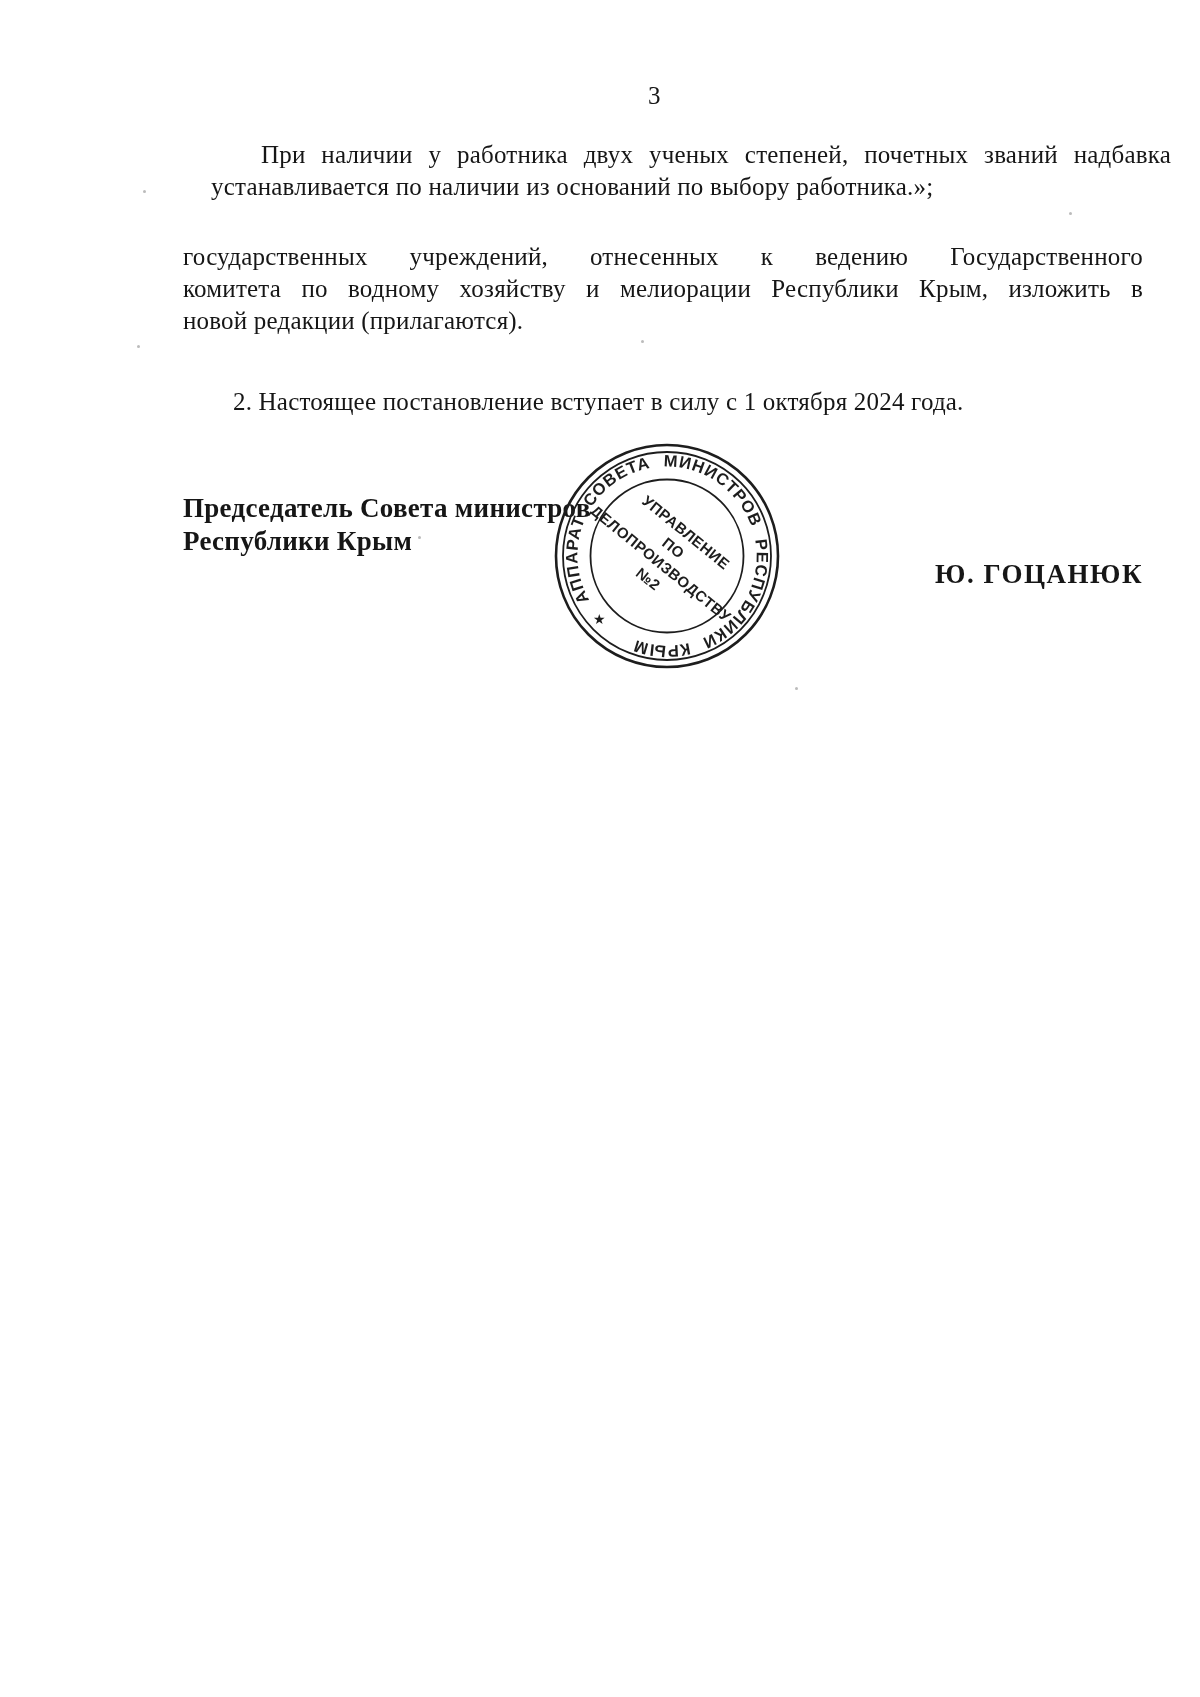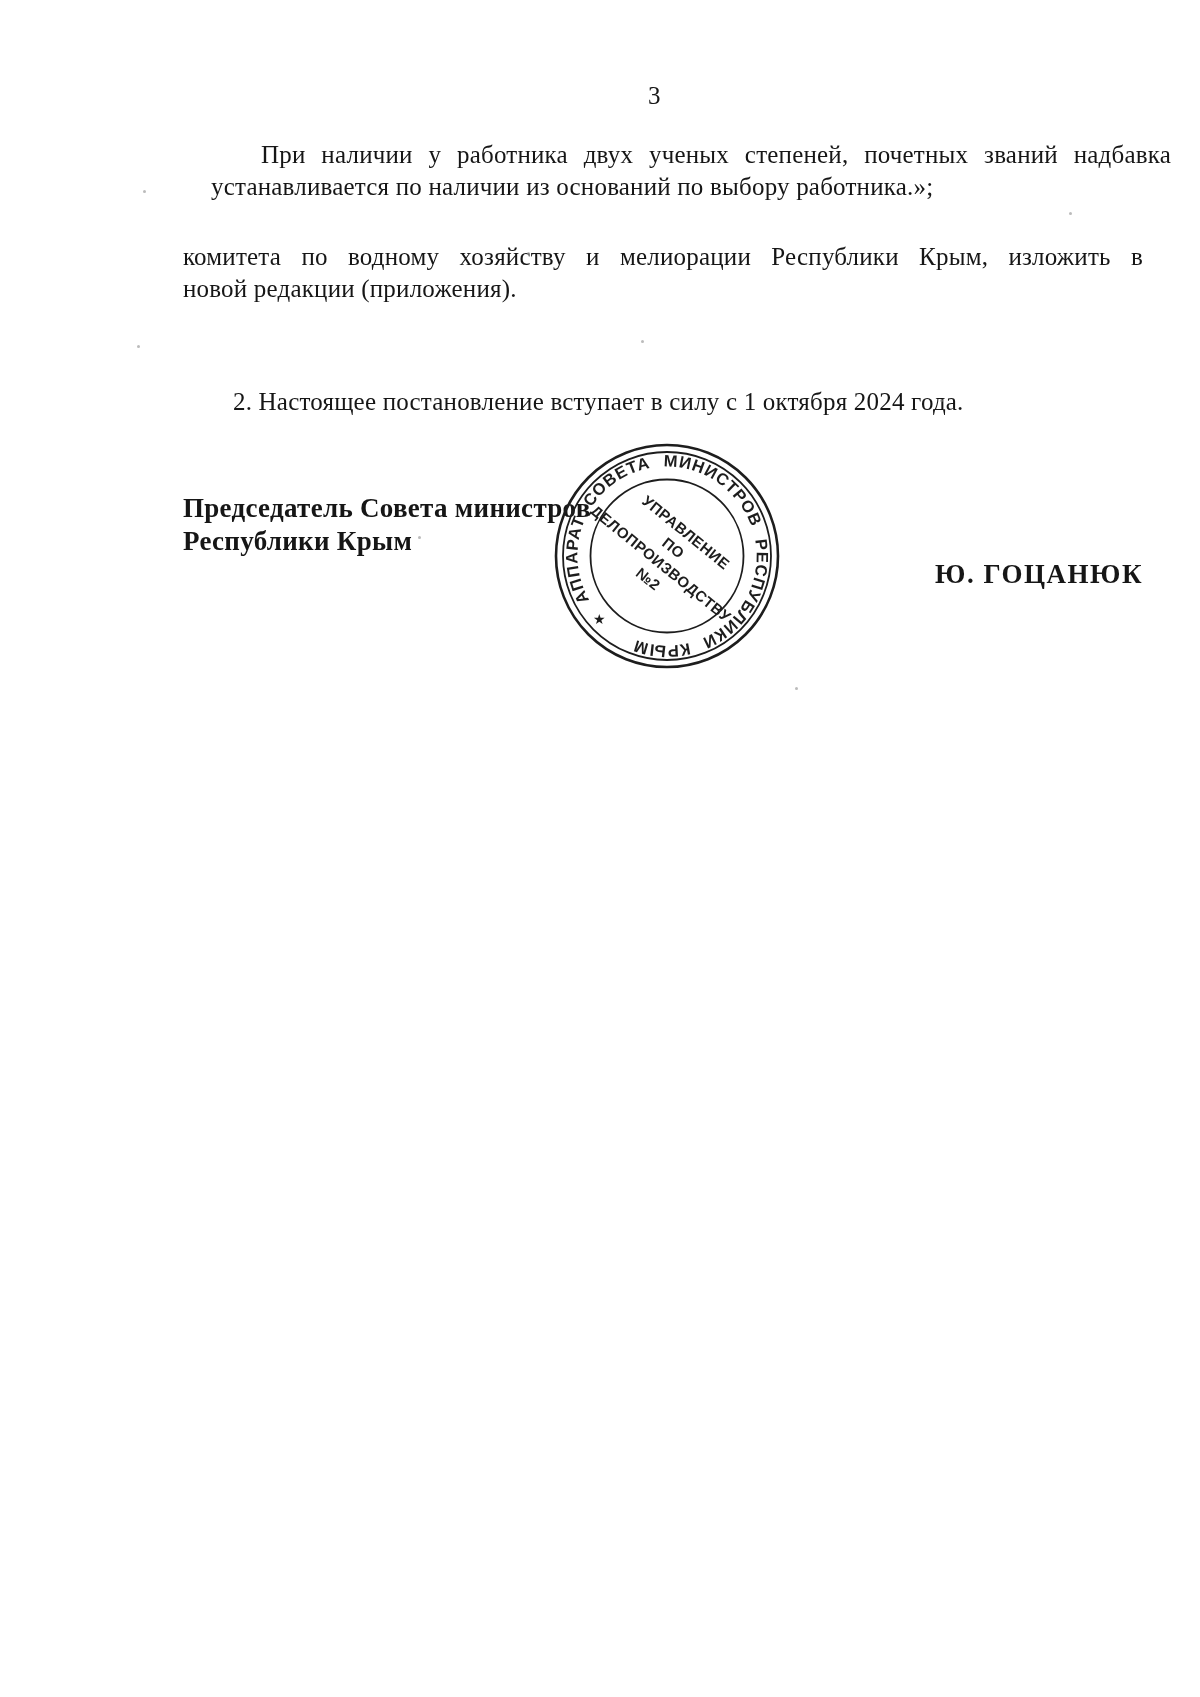--- a/index.html
+++ b/index.html
@@ -82,22 +82,23 @@
 <div class="page">
 
   <div class="page-number">3</div>
 
   <p class="para" id="para-1">
     <span class="line indent" style="display:block">При наличии у работника двух ученых степеней, почетных званий надбавка</span>
     <span class="line last" style="display:block">устанавливается по наличии из оснований по выбору работника.»;</span>
   </p>
 
   <p class="para" id="para-2">
+    <span class="line" style="display:block">государственных учреждений, отнесенных к ведению Государственного</span>
     <span class="line" style="display:block">комитета по водному хозяйству и мелиорации Республики Крым, изложить в</span>
-    <span class="line last" style="display:block">новой редакции (приложения).</span>
+    <span class="line last" style="display:block">новой редакции (прилагаются).</span>
   </p>
 
   <p class="para" id="para-3">
     <span class="line indent last" style="display:block">2. Настоящее постановление вступает в силу с 1 октября 2024 года.</span>
   </p>
 
   <div class="sig-title">
     <div>Председатель Совета министров</div>
     <div>Республики Крым</div>
   </div>

